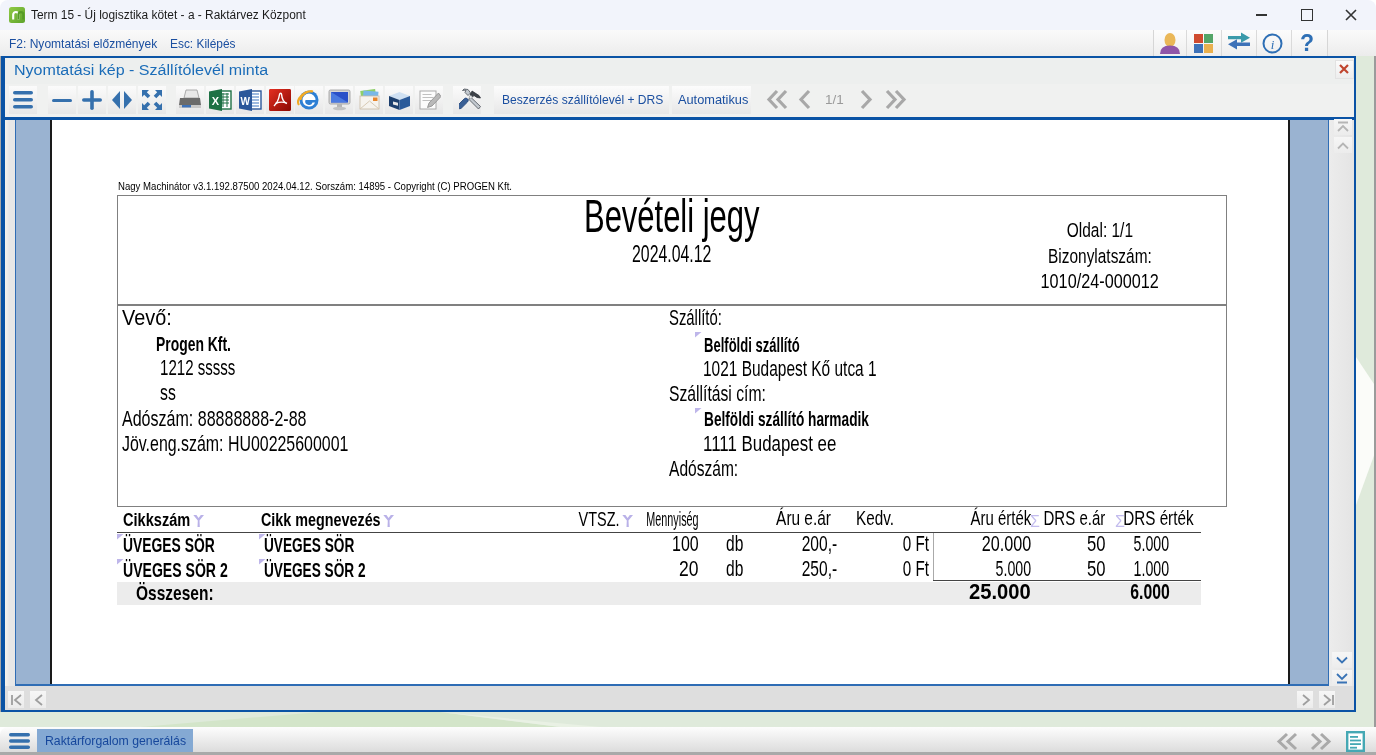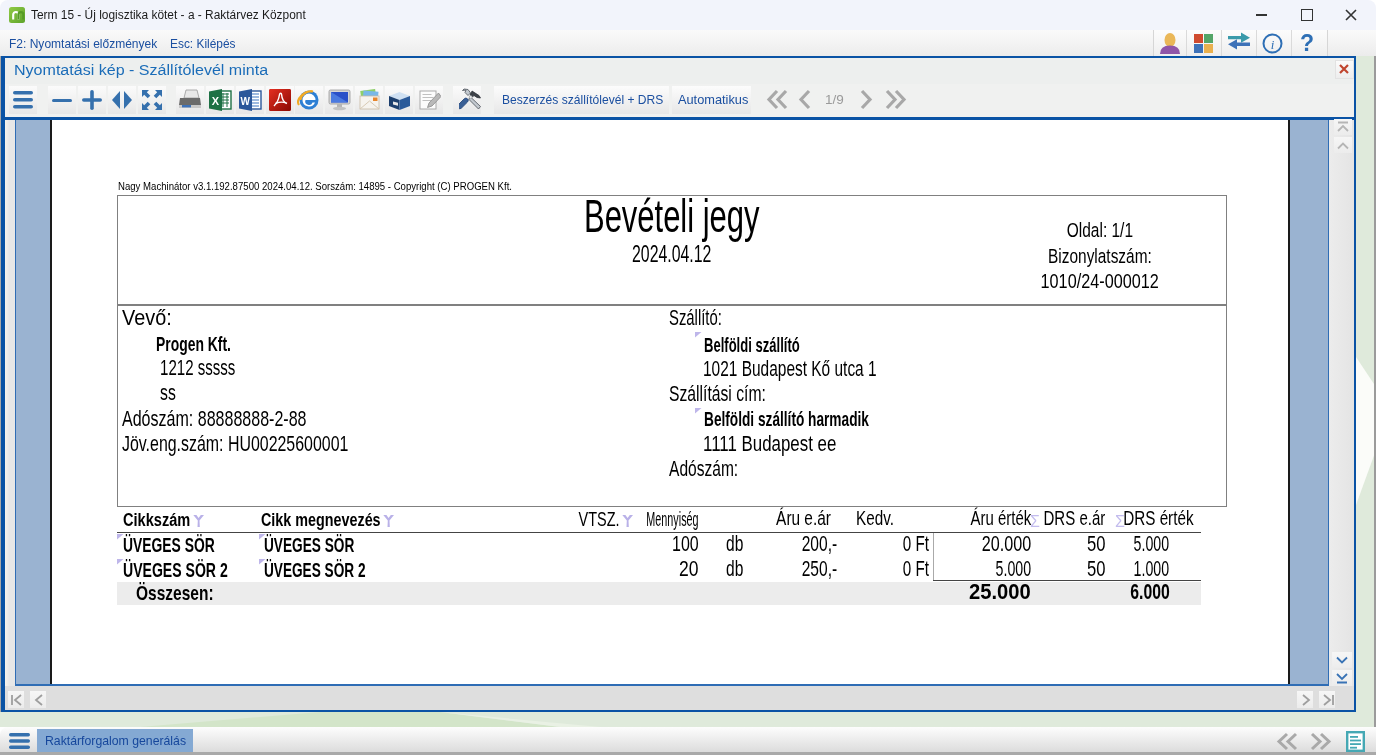--- a/index.html
+++ b/index.html
@@ -206,21 +206,21 @@
 <div class="abs" style="left:501.7px;top:92px;font-size:13.5px;color:#1b4fa0;white-space:nowrap;transform-origin:0 0;transform:scaleX(0.894);">Beszerzés szállítólevél + DRS</div>
 <div class="tbig" style="left:672px;width:79px;"></div>
 <div class="abs" style="left:678.3px;top:92px;font-size:13.5px;color:#1b4fa0;white-space:nowrap;transform-origin:0 0;transform:scaleX(0.946);">Automatikus</div>
 
 <svg class="abs" style="left:766px;top:89px;" width="22" height="21">
     <path d="M11 2 L3 10.5 L11 19 M20 2 L12 10.5 L20 19" stroke="#a8a8a8" stroke-width="3.2" fill="none"></path>
   </svg>
 <svg class="abs" style="left:798px;top:89px;" width="13" height="21">
     <path d="M11 2 L3 10.5 L11 19" stroke="#a8a8a8" stroke-width="3.2" fill="none"></path>
   </svg>
-<div class="abs" style="left:825px;top:92px;font-size:13.5px;color:#9a9a9a;">1/9</div>
+<div class="abs" style="left:825px;top:92px;font-size:13.5px;color:#9a9a9a;">1/1</div>
 <svg class="abs" style="left:860px;top:89px;" width="13" height="21">
     <path d="M2 2 L10 10.5 L2 19" stroke="#a8a8a8" stroke-width="3.2" fill="none"></path>
   </svg>
 <svg class="abs" style="left:885px;top:89px;" width="22" height="21">
     <path d="M2 2 L10 10.5 L2 19 M11 2 L19 10.5 L11 19" stroke="#a8a8a8" stroke-width="3.2" fill="none"></path>
   </svg>
 
 <div class="abs" style="left:5px;top:117px;width:1349px;height:3px;background:#0a53a5;"></div>
 
 <div class="abs" style="left:5px;top:120px;width:10px;height:566px;background:linear-gradient(90deg,#f7f4ec,#e7e7e7 45%);"></div>

